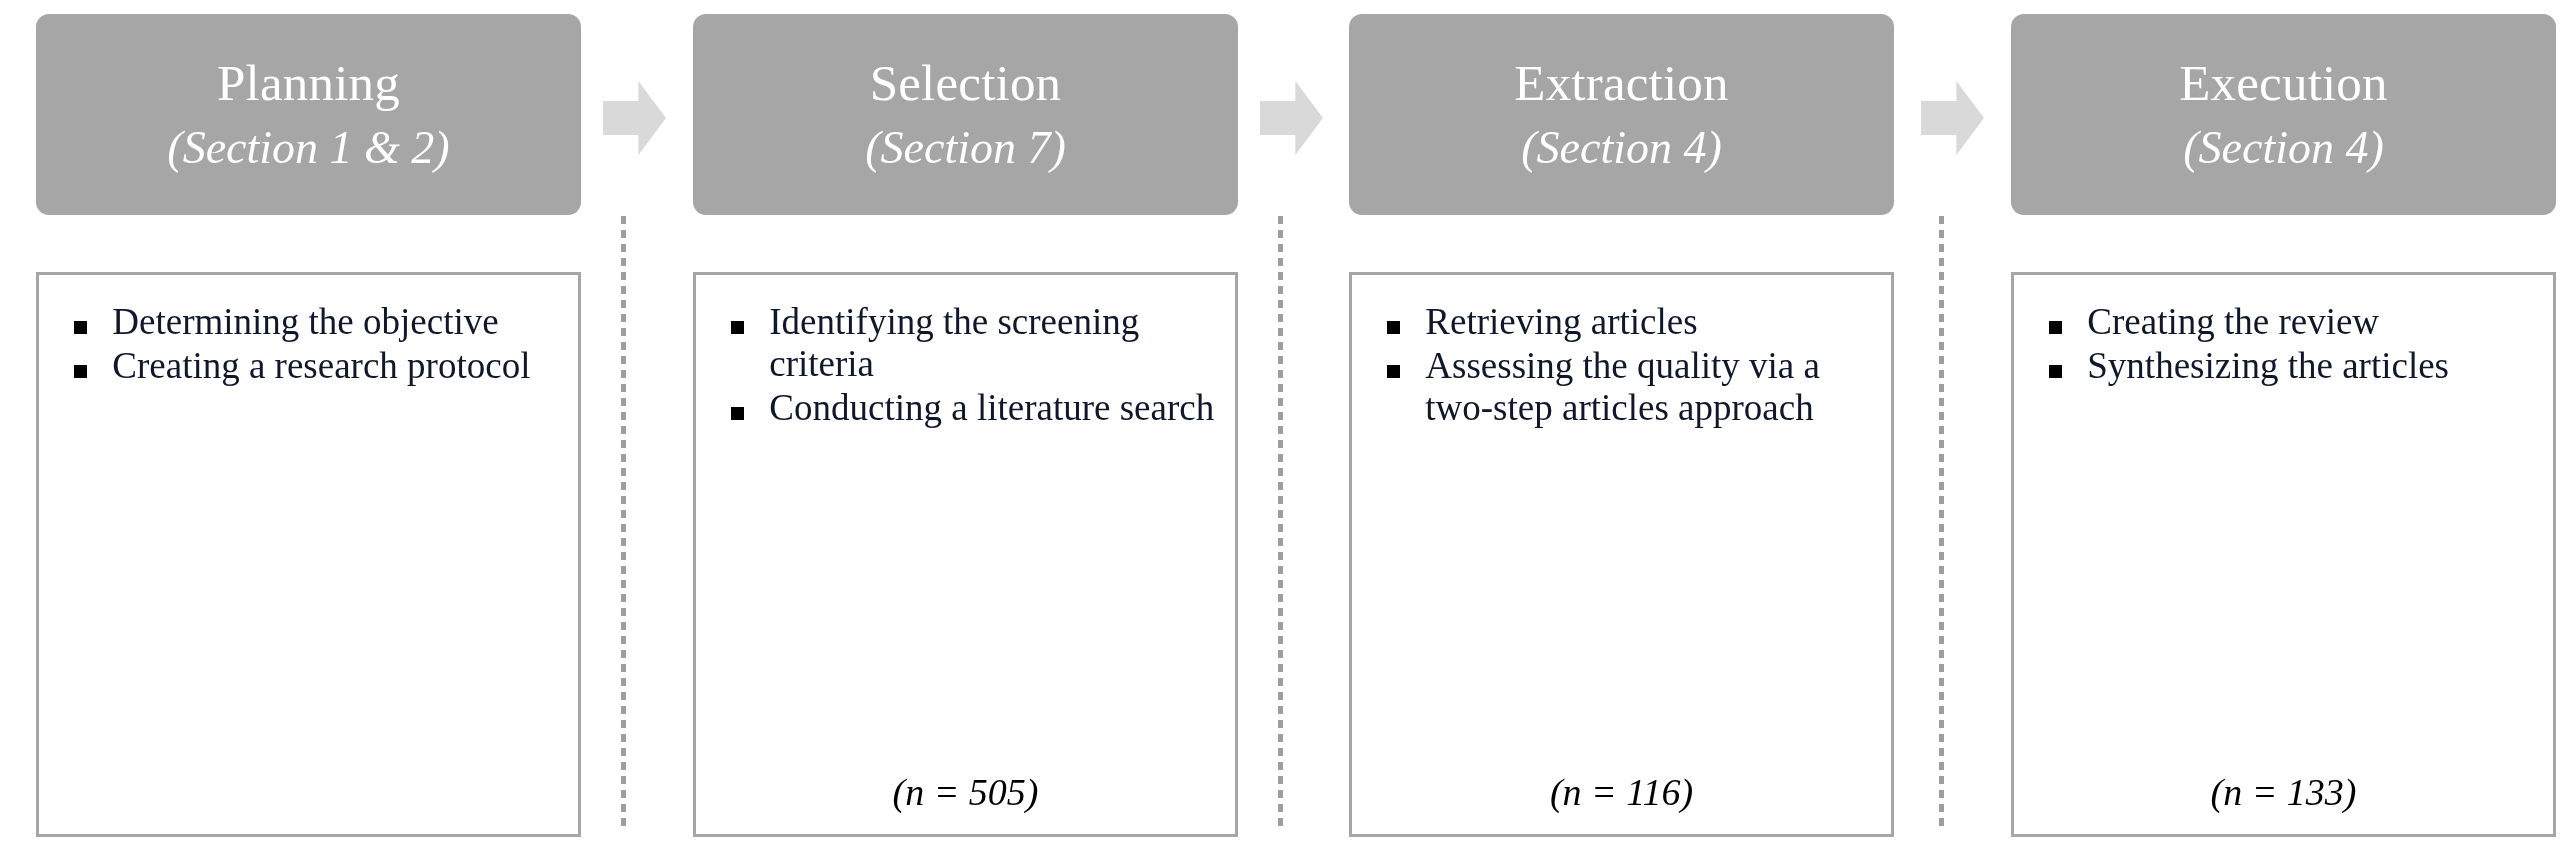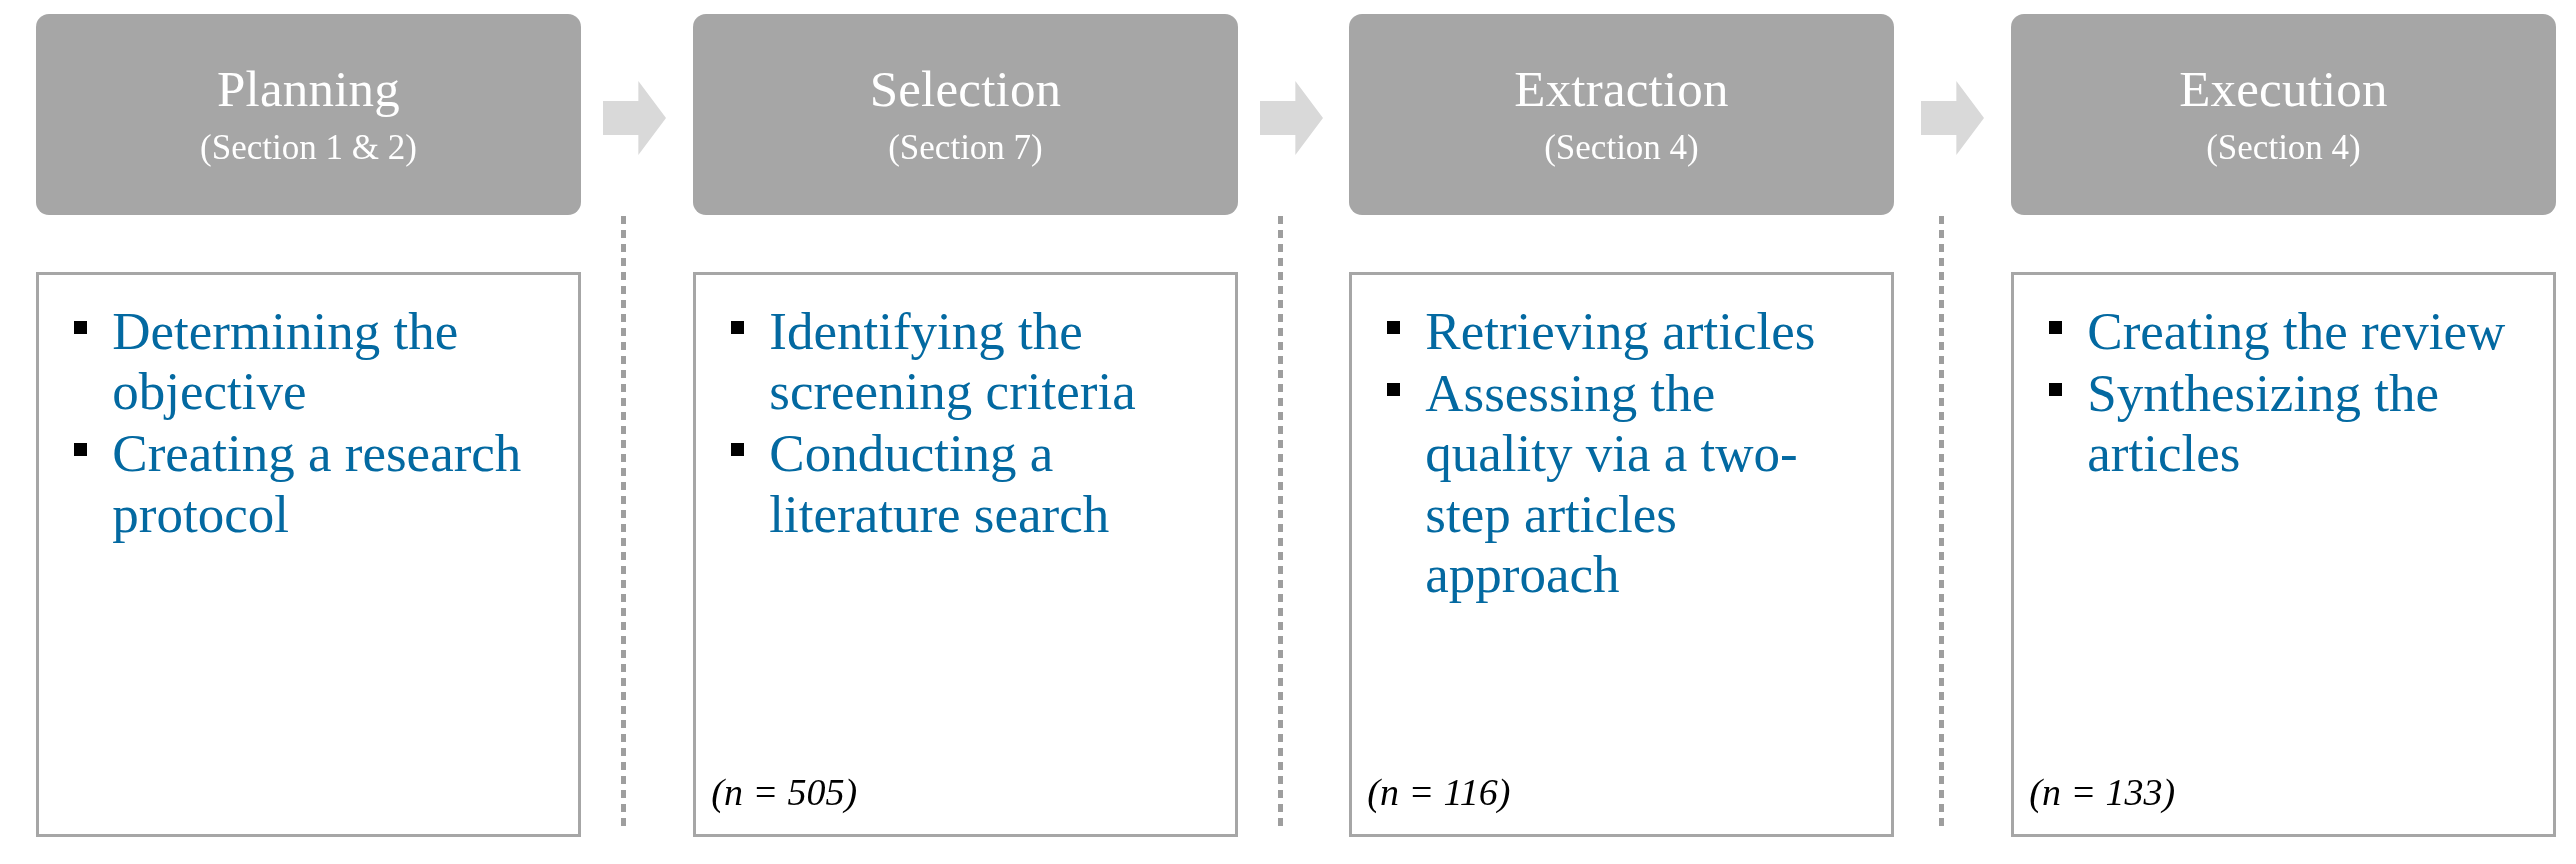--- a/index.html
+++ b/index.html
@@ -48,24 +48,25 @@
     justify-content: center;
     color: #ffffff;
   }
   .stage-title {
     font-size: 51px;
     line-height: 1.0;
     letter-spacing: 0.2px;
     white-space: nowrap;
   }
   .stage-subtitle {
-    font-size: 35px;
+    font-size: 46px;
     line-height: 1.0;
     margin-top: 15.3px;
     white-space: nowrap;
+    font-style: italic;
   }
 
   
   .stage-arrow {
     position: absolute;
     top: 81px;
     width: 63px;
     height: 74px;
     color: #d9d9d9;
   }
@@ -108,38 +109,38 @@
 
   .bullet-list {
     list-style: none;
     margin: 0;
     padding: 0;
     flex: 0 0 auto;
   }
   .bullet-item {
     position: relative;
     padding-left: 58px;
-    font-size: 53px;
+    font-size: 37px;
     line-height: 1.14;
-    color: #0369a1;
+    color: #0f172a;
     margin-bottom: 1.5px;
   }
   .bullet-item .bullet-marker {
     position: absolute;
     left: 20px;
     top: 20px;
     width: 13px;
     height: 13px;
     background: #000000;
   }
 
   .count-note {
     margin-top: auto;
     margin-bottom: 20px;
-    text-align: left;
+    text-align: center;
     font-size: 38px;
     font-style: italic;
     color: #000000;
   }
   .count-note.empty { visibility: hidden; }
 </style>
 </head>
 <body>
 
 <div id="flow">

